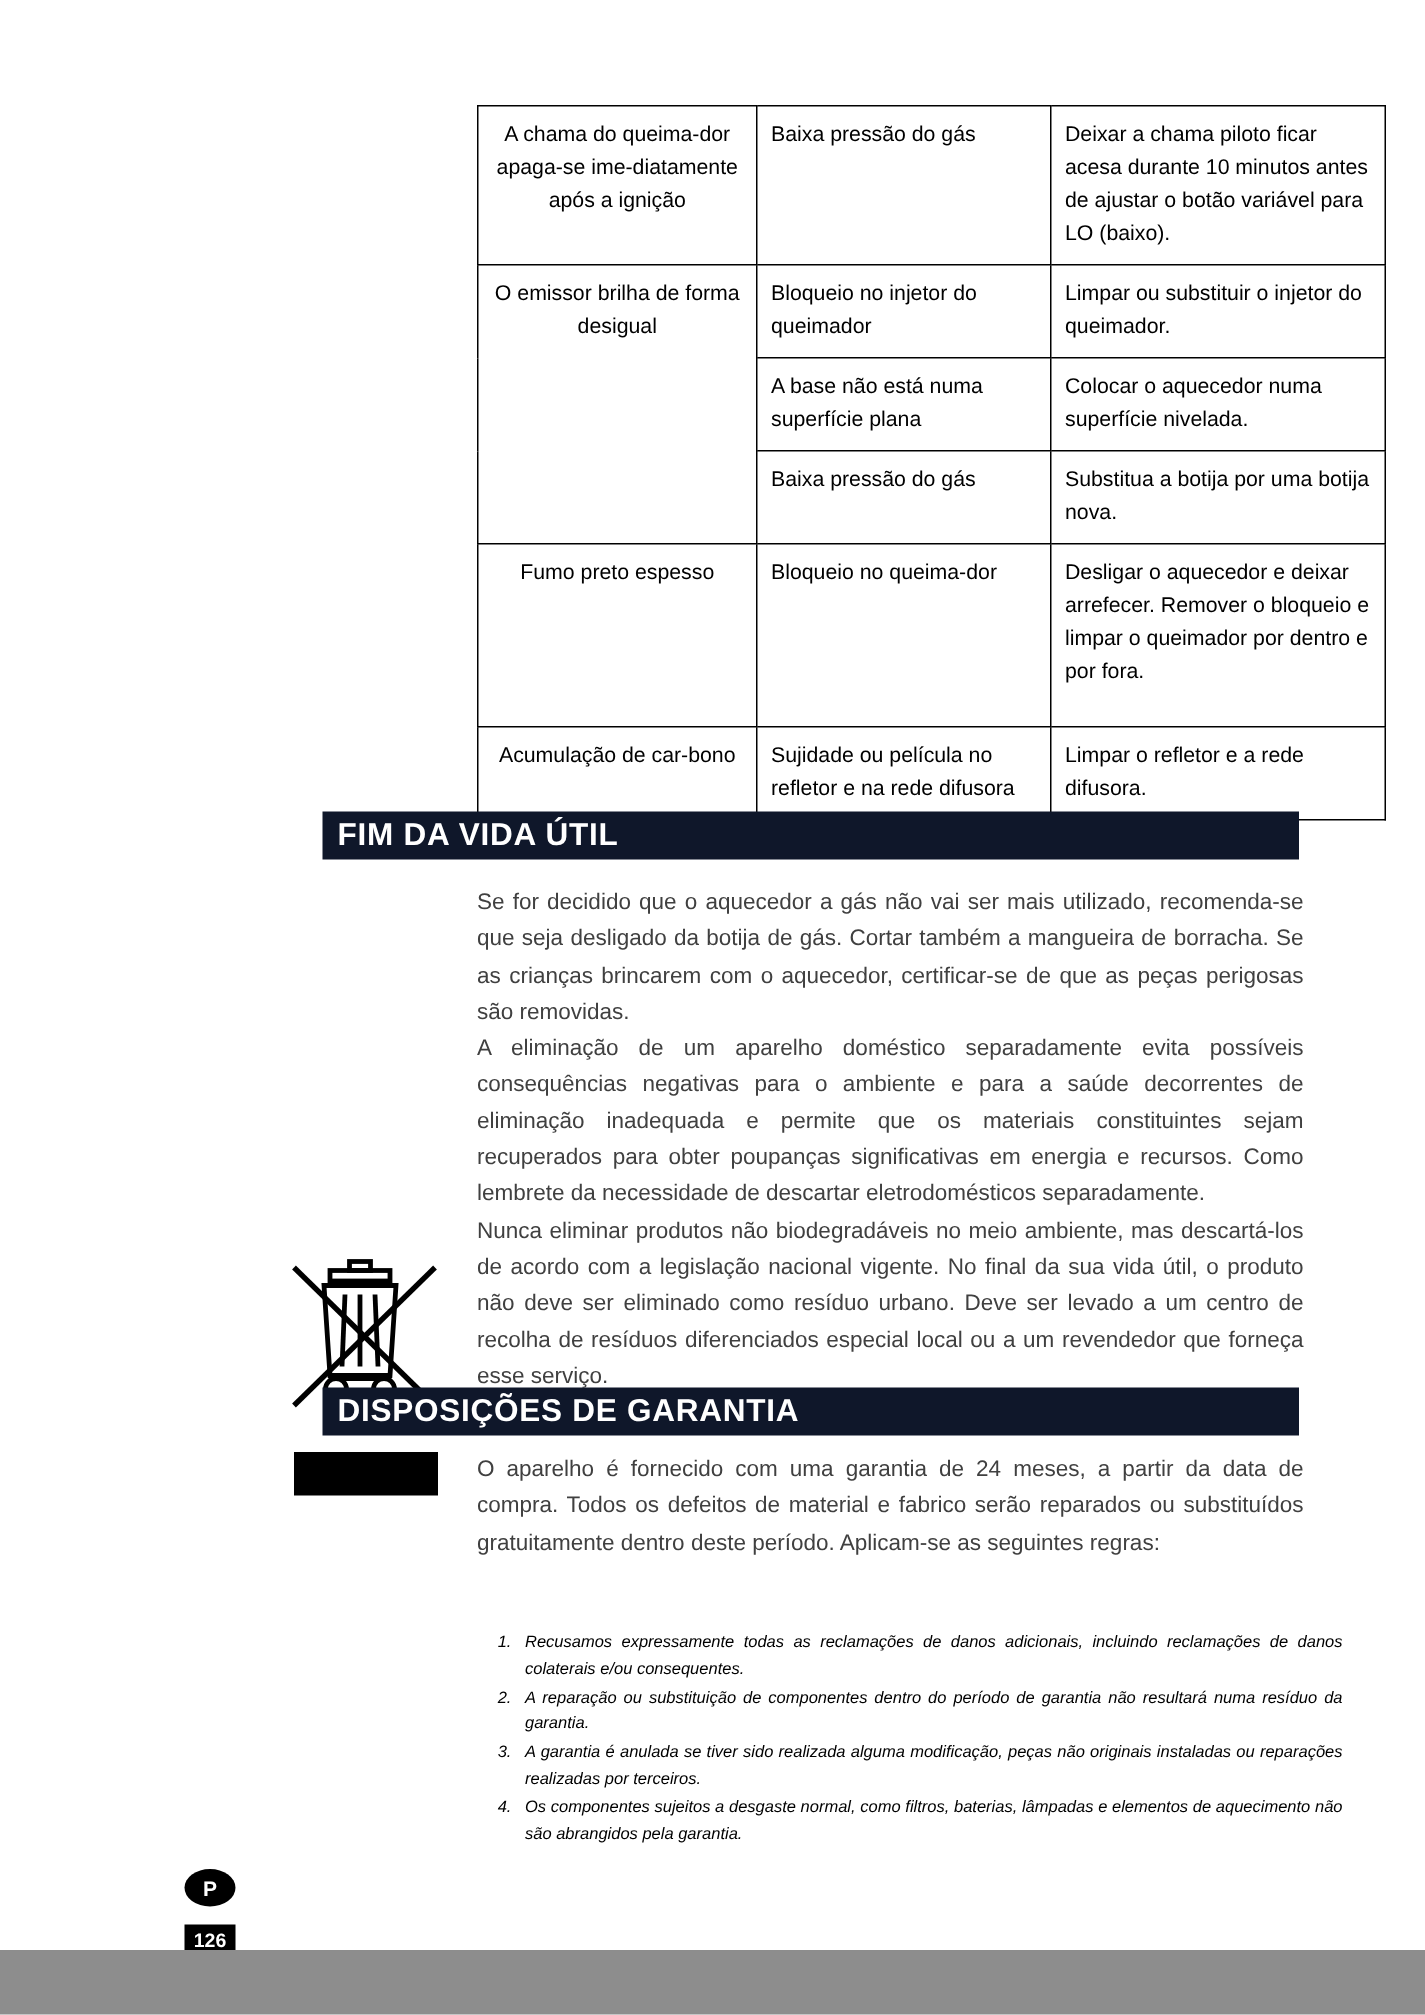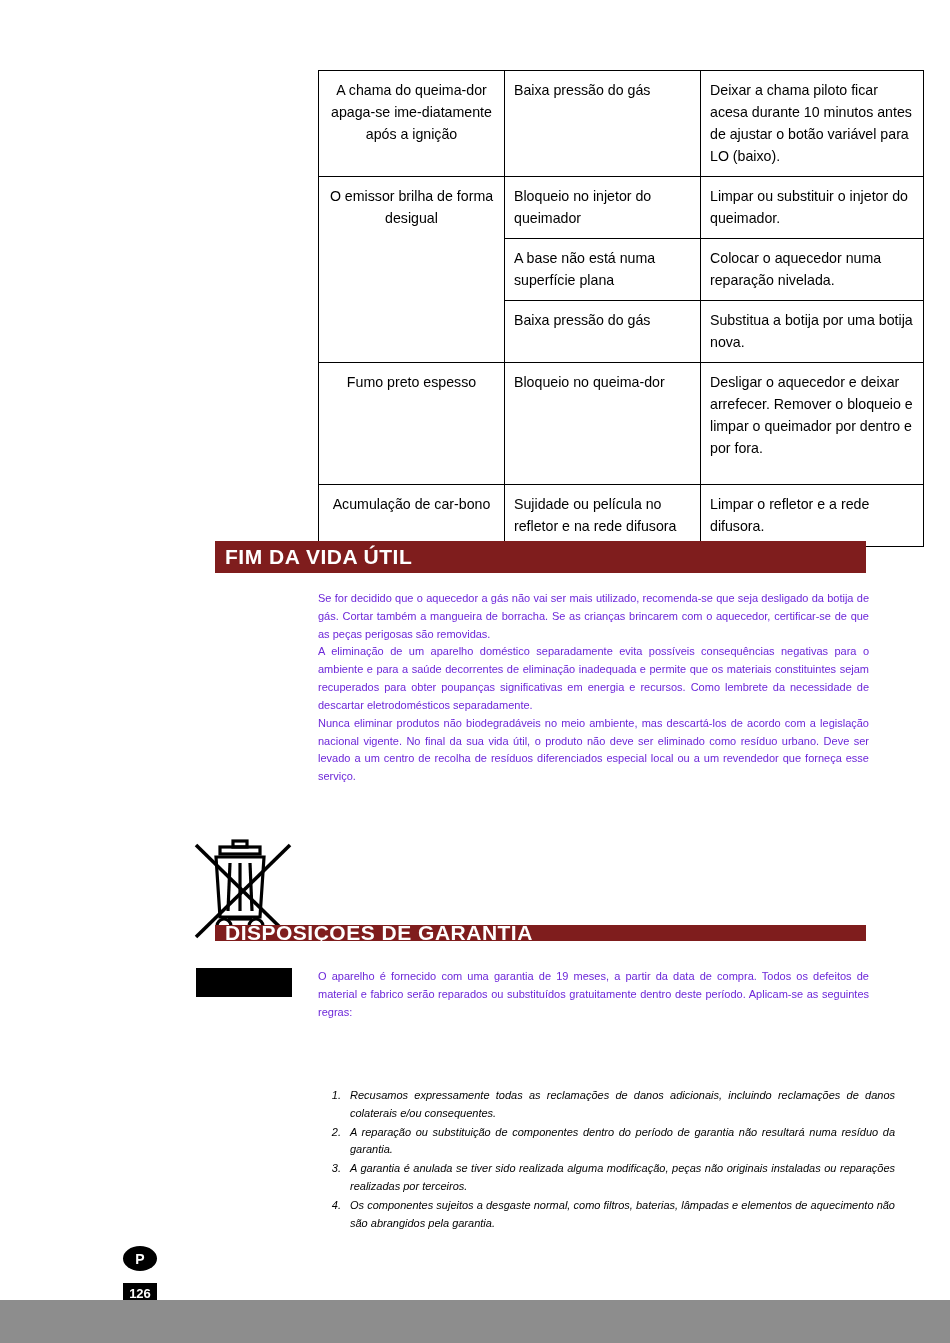--- a/index.html
+++ b/index.html
@@ -35,50 +35,50 @@
     font-size: 14.2px;
     line-height: 1.55;
   }
   .col-a { width: 167px; text-align: center; }
   .col-b { width: 177px; margin-top: 13px; }
   .col-c { width: 204px; }
 
   
   .section-bar {
     position: absolute;
-    background: #7f1d1d;
+    background: #0f172a;
     color: #ffffff;
     font-size: 21px;
     font-weight: bold;
     letter-spacing: 0.5px;
     display: flex;
     align-items: center;
     padding-left: 10px;
     box-sizing: border-box;
   }
   #bar-eol {
     left: 215px;
     top: 541px;
     width: 651px;
     height: 32px;
   }
   #bar-warranty {
     left: 215px;
     top: 925px;
     width: 651px;
-    height: 16px;
+    height: 32px;
   }
 
   
   .body-text {
     position: absolute;
-    font-size: 11px;
+    font-size: 15px;
     line-height: 1.62;
     text-align: justify;
-    color: #6d28d9;
+    color: #404040;
   }
   #eol-text {
     left: 318px;
     top: 590px;
     width: 551px;
   }
   #eol-text p { margin: 0; }
 
   #warranty-intro {
     left: 318px;
@@ -177,21 +177,21 @@
       <td class="col-b">Baixa pressão do gás</td>
       <td class="col-c">Deixar a chama piloto ficar acesa durante 10 minutos antes de ajustar o botão variável para LO (baixo).</td>
     </tr>
     <tr>
       <td class="col-a" rowspan="3">O emissor brilha de forma desigual</td>
       <td class="col-b">Bloqueio no injetor do queimador</td>
       <td class="col-c">Limpar ou substituir o injetor do queimador.</td>
     </tr>
     <tr>
       <td class="col-b">A base não está numa superfície plana</td>
-      <td class="col-c">Colocar o aquecedor numa reparação nivelada.</td>
+      <td class="col-c">Colocar o aquecedor numa superfície nivelada.</td>
     </tr>
     <tr>
       <td class="col-b">Baixa pressão do gás</td>
       <td class="col-c">Substitua a botija por uma botija nova.</td>
     </tr>
     <tr>
       <td class="col-a">Fumo preto espesso</td>
       <td class="col-b">Bloqueio no queima-dor</td>
       <td class="col-c" style="height:104px">Desligar o aquecedor e deixar arrefecer. Remover o bloqueio e limpar o queimador por dentro e por fora.</td>
     </tr>
@@ -233,21 +233,21 @@
       <line x1="100" y1="12" x2="6" y2="104" stroke-width="3.6"></line>
     </g>
   </svg>
 </div>
 
 <div class="section-bar" id="bar-warranty">DISPOSIÇÕES DE GARANTIA</div>
 
 <div class="black-box"></div>
 
 <div class="body-text" id="warranty-intro">
-  <p>O aparelho é fornecido com uma garantia de 19 meses, a partir da data de compra. Todos os defeitos de material e fabrico serão reparados ou substituídos gratuitamente dentro deste período. Aplicam-se as seguintes regras:</p>
+  <p>O aparelho é fornecido com uma garantia de 24 meses, a partir da data de compra. Todos os defeitos de material e fabrico serão reparados ou substituídos gratuitamente dentro deste período. Aplicam-se as seguintes regras:</p>
 </div>
 
 <ol class="warranty-list">
   <li>Recusamos expressamente todas as reclamações de danos adicionais, incluindo reclamações de danos colaterais e/ou consequentes.</li>
   <li>A reparação ou substituição de componentes dentro do período de garantia não resultará numa resíduo da garantia.</li>
   <li>A garantia é anulada se tiver sido realizada alguma modificação, peças não originais instaladas ou reparações realizadas por terceiros.</li>
   <li>Os componentes sujeitos a desgaste normal, como filtros, baterias, lâmpadas e elementos de aquecimento não são abrangidos pela garantia.</li>
 </ol>
 
 <div class="country-badge">P</div>

